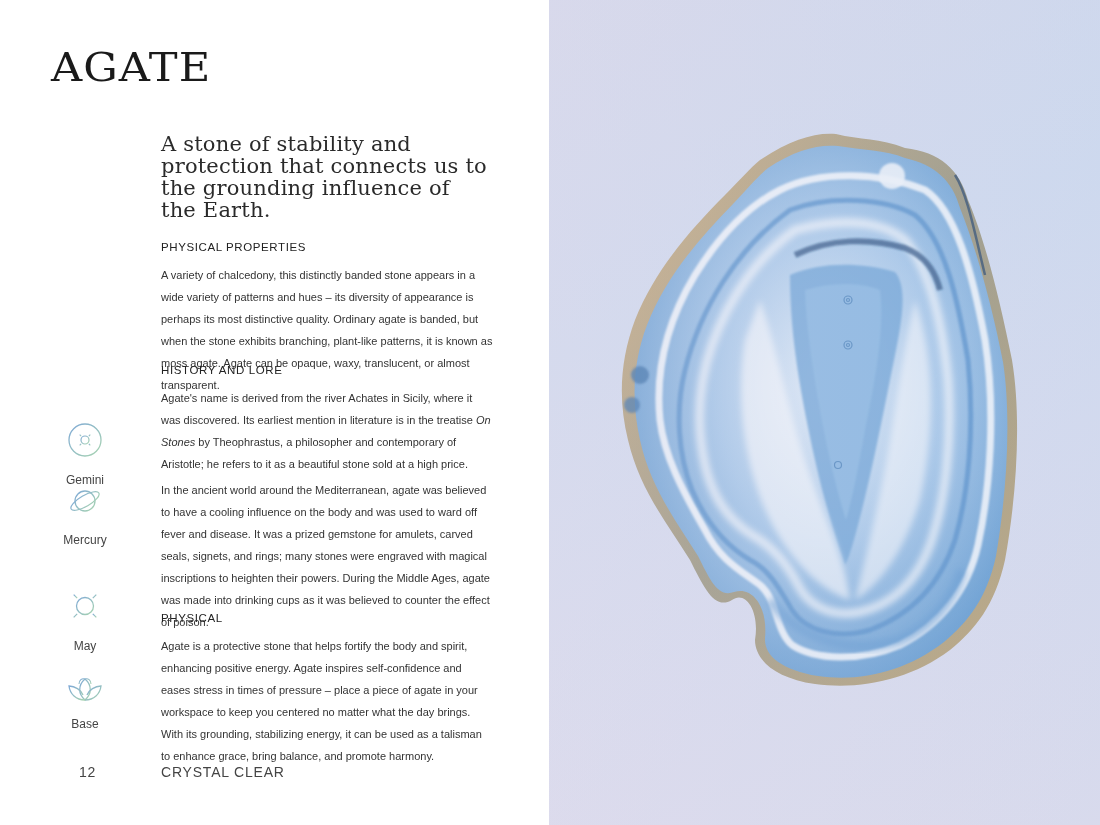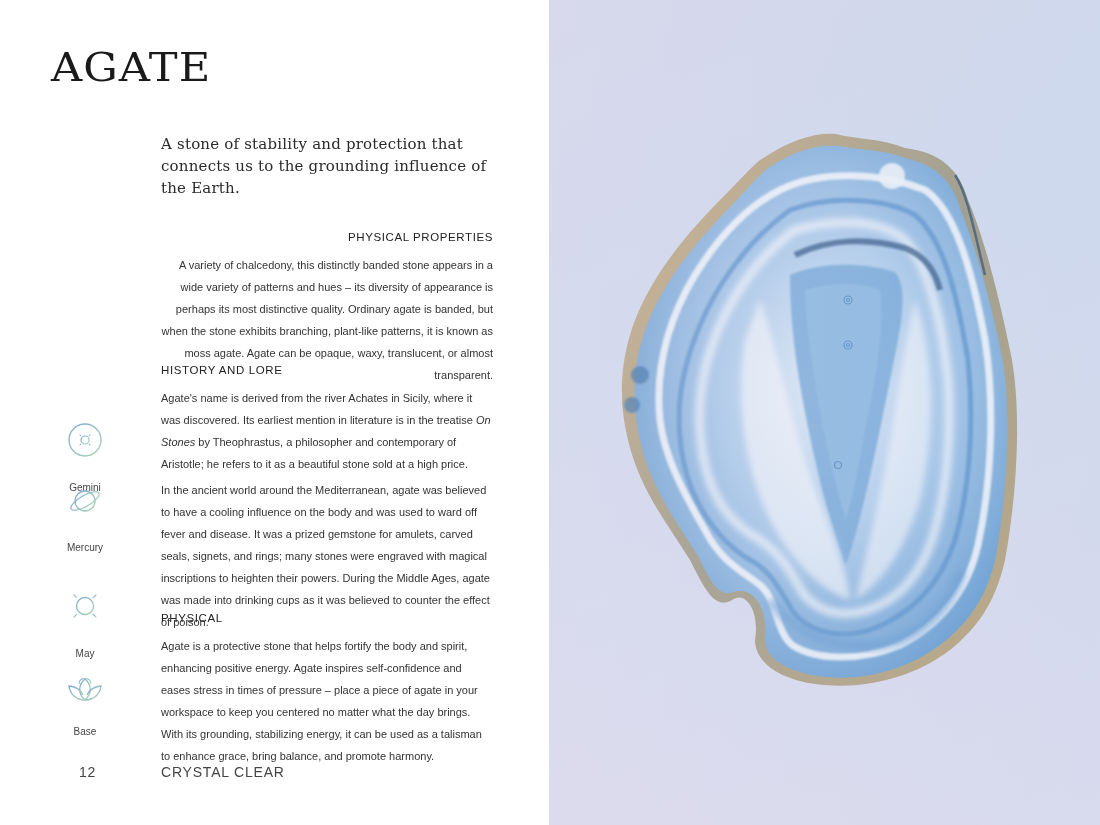--- a/index.html
+++ b/index.html
@@ -21,45 +21,45 @@
   }
 
   .title {
     position: absolute; left: 51px; top: 44px;
     font-family: "DejaVu Serif", serif; font-weight: 300;
     font-size: 40px; letter-spacing: 1px; color: #1a1a1a;
     transform: scaleX(1.08); transform-origin: left top;
   }
   .tagline {
     position: absolute; left: 161px; top: 133px; width: 330px;
-    font-family: "DejaVu Serif", serif; font-size: 15px; line-height: 22px;
+    font-family: "DejaVu Serif", serif; font-size: 21px; line-height: 22px;
     color: #2a2a2a; letter-spacing: 0.2px;
   }
 
   .section { position: absolute; left: 161px; width: 332px; }
   .section h2 {
     font-family: "Liberation Sans", sans-serif; font-weight: 400;
     font-size: 11.5px; letter-spacing: 0.6px; color: #222;
     margin-bottom: 10px; line-height: 14px;
   }
   .section p {
     font-size: 11px; line-height: 22px; color: #333; margin-bottom: 4px;
   }
   .section p em { font-style: italic; }
 
-  .sec-physical { top: 230px; text-align: right; }
+  .sec-physical { top: 240px; }
   .sec-history { top: 363px; }
   .sec-strengths { top: 611px; }
 
   .attr {
     position: absolute; left: 55px; width: 60px; text-align: center;
   }
   .attr svg { display: block; margin: 0 auto; }
   .attr .label {
-    font-size: 10px; color: #444; margin-top: 24px; line-height: 12px;
+    font-size: 12px; color: #444; margin-top: 16px; line-height: 12px;
   }
 
   .folio {
     position: absolute; top: 764px; font-size: 14px; color: #444; letter-spacing: 0.8px;
   }
   .folio-num { left: 79px; }
   .folio-title { left: 161px; }
 
   .agate { position: absolute; left: 0; top: 0; }
 </style>

